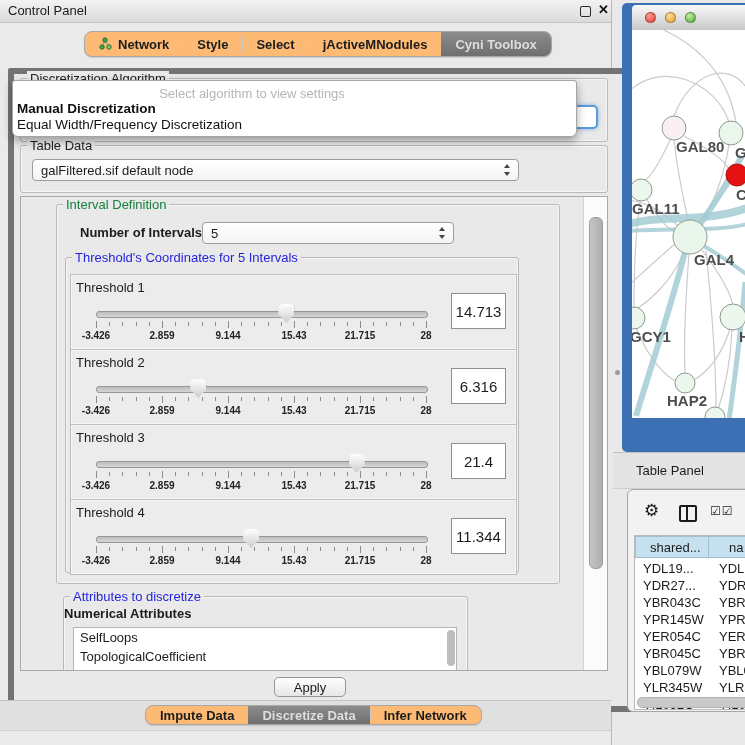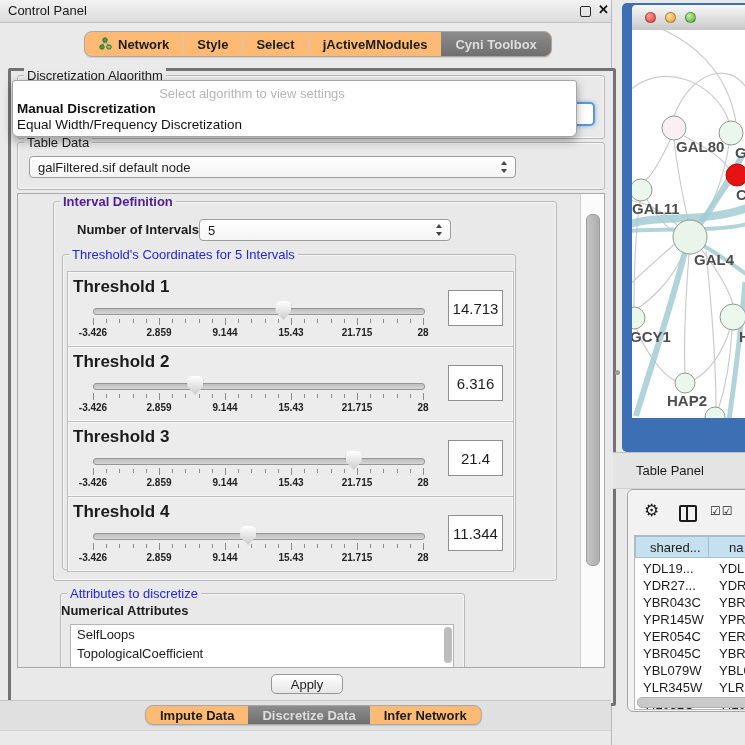--- a/index.html
+++ b/index.html
@@ -21,27 +21,27 @@
   #top-tabs{left:84px;top:31px;}
   #bottom-tabs{left:145px;top:705px;height:18px;}
   .tab,.btab{display:flex;align-items:center;padding:0 14px;font-size:13px;font-weight:bold;color:#1c1c1c;
              position:relative;white-space:nowrap;}
   .tab + .tab:not(.selected):before,.btab + .btab:not(.selected):before{
       content:"";position:absolute;left:0;top:4px;bottom:4px;width:1px;background:#c9c9c9;}
   .tab.selected,.btab.selected{background:linear-gradient(#8c8c8c,#6f6f6f);color:#dedede;}
   .tab-icon{display:inline-block;width:13px;height:14px;margin-right:6px;}
 
   
-  #outer-panel{left:8px;top:68px;width:602px;height:632px;background:#e9e9e9;border:3px solid #737373;border-radius:2px;}
+  #outer-panel{left:8px;top:68px;width:602px;height:632px;background:#e9e9e9;border:6px solid #737373;border-radius:2px;padding-left:36px;}
   #bottom-band{left:0;top:700px;width:611px;height:29px;background:#e0e0e0;border-top:1px solid #c6c6c6;border-bottom:1px solid #d2d2d2;}
 
   
   .group{position:absolute;border:1px solid #b9b9b9;border-radius:3px;box-shadow:inset 0 0 0 1px rgba(255,255,255,.55);}
   .group > .legend{position:absolute;top:-8px;left:6px;background:#e9e9e9;padding:0 3px;font-size:13px;line-height:15px;white-space:nowrap;}
-  .legend.green{color:#4c1d95;font-weight:bold;}
+  .legend.green{color:#15803d;}
   .legend.blue{color:#2424dd;}
   .legend.dark{color:#202020;}
 
   
   .combo{position:absolute;background:linear-gradient(#ffffff,#f4f4f4);border:1px solid #9d9d9d;border-radius:4px;
          font-size:13px;display:flex;align-items:center;padding-left:8px;box-sizing:border-box;}
   .combo .spin{position:absolute;right:7px;top:50%;transform:translateY(-50%);width:8px;height:12px;}
   .combo .spin:before,.combo .spin:after{content:"";position:absolute;left:1px;border-left:3.5px solid transparent;border-right:3.5px solid transparent;}
   .combo .spin:before{top:0;border-bottom:4px solid #444;}
   .combo .spin:after{bottom:0;border-top:4px solid #444;}
@@ -56,21 +56,21 @@
 
   
   #main-panel{left:14px;top:190px;width:586px;height:473px;background:#e9e9e9;border:1px solid #a9a9a9;overflow:hidden;}
   #main-scrollbar-track{position:absolute;left:562px;top:0;width:23px;height:473px;background:#fbfbfb;border-left:1px solid #d2d2d2;}
   #main-scrollbar-thumb{position:absolute;left:5px;top:20px;width:12px;height:350px;border-radius:6px;
         background:linear-gradient(90deg,#c6c6c6,#aeaeae);border:1px solid #9c9c9c;}
 
   
   .thr-row{position:absolute;left:4px;width:445px;height:74px;border:1px solid #bdbdbd;background:#ececec;
            box-shadow:inset 0 0 0 1px rgba(255,255,255,.5);}
-  .thr-label{position:absolute;left:5px;top:5px;font-size:17px;font-weight:bold;}
+  .thr-label{position:absolute;left:5px;top:5px;font-size:13px;font-weight:normal;}
   .slider-track{position:absolute;left:25px;top:36px;width:330px;height:5px;border-radius:3px;
         background:linear-gradient(#bdbdbd,#d6d6d6);border:1px solid #979797;}
   .slider-thumb{position:absolute;top:29px;width:16px;height:19px;
         background:linear-gradient(180deg,#ffffff,#cccccc);
         clip-path:polygon(0 18%,12% 4%,35% 0,65% 0,88% 4%,100% 18%,100% 55%,75% 78%,50% 100%,25% 78%,0 55%);
         filter:drop-shadow(0 0 1px #777);}
   .tick{position:absolute;width:1px;background:#8c8c8c;top:46px;}
   .tick.major{height:7px;}
   .tick.minor{height:4px;top:47px;}
   .tick-label{position:absolute;top:55px;width:60px;text-align:center;font-size:10px;font-weight:bold;color:#222;}

